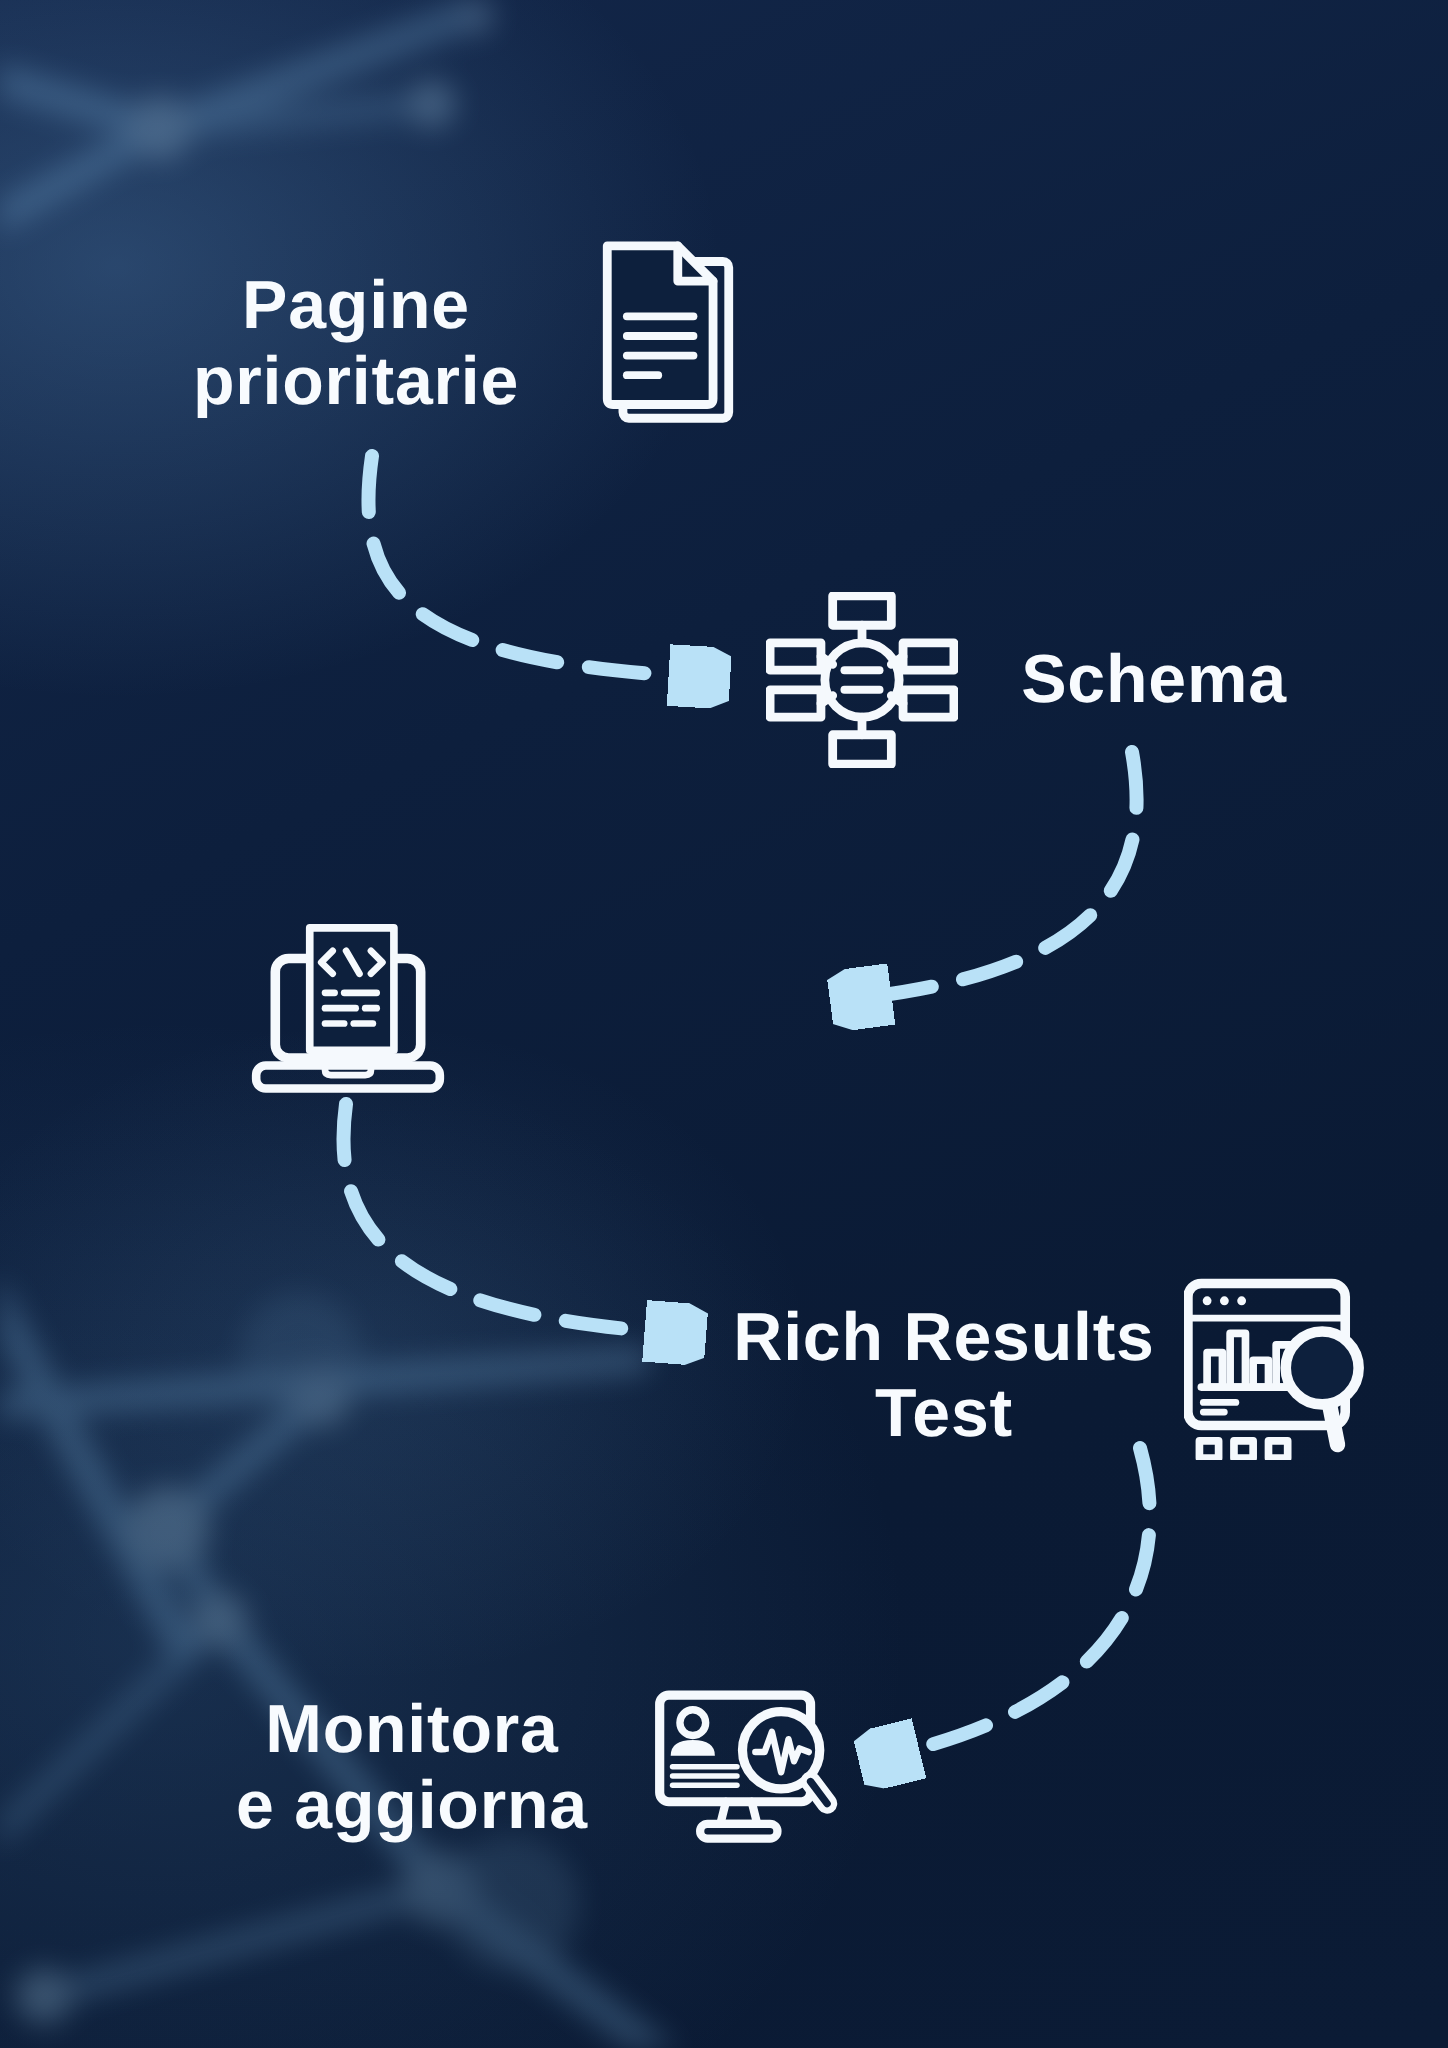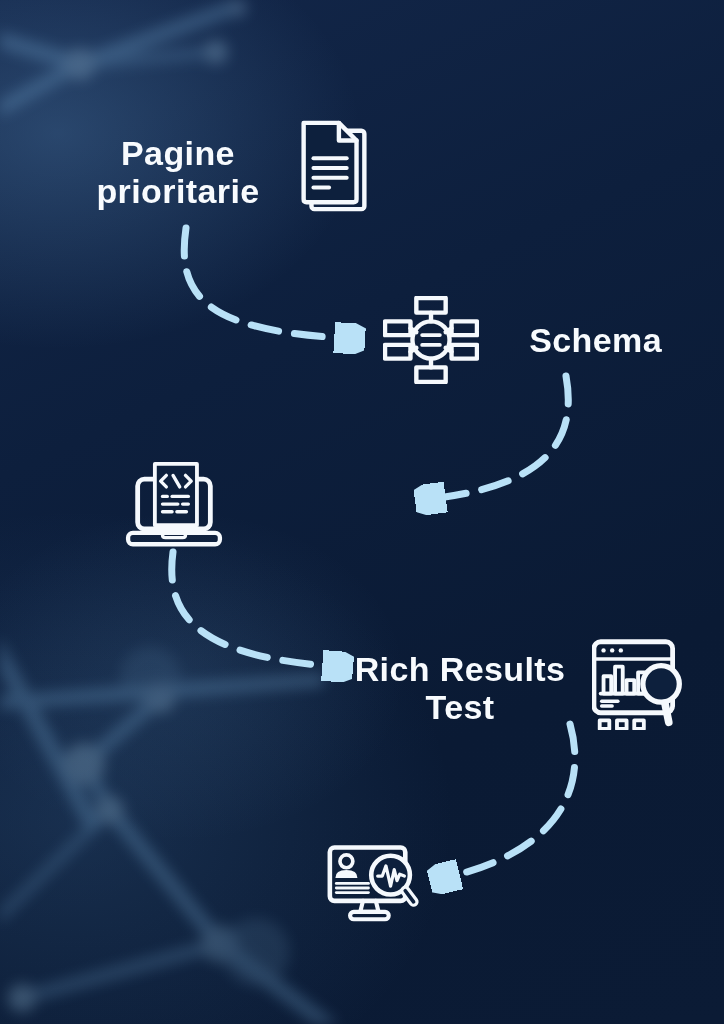--- a/index.html
+++ b/index.html
@@ -15,23 +15,23 @@
   .bg-net,.arrows{position:absolute;left:0;top:0;}
   .bg-net{filter:blur(7px);opacity:.55;}
   .arrows path{fill:none;stroke:var(--arrow-color,#b9e1f7);stroke-width:7;stroke-linecap:round;stroke-dasharray:28 16;}
   .arrows .ah-fill{fill:var(--arrow-color,#b9e1f7);}
   .label{
     position:absolute;color:var(--text-color,#f8fbfe);font-weight:800;
     font-size:34px;line-height:1.13;text-align:center;letter-spacing:.4px;
     white-space:pre-line;
   }
   .l1{left:48px;top:134px;width:260px;}
-  .l2{left:492px;top:321px;width:170px;text-align:right;white-space:nowrap;}
+  .l2{left:492px;top:321px;width:170px;text-align:center;white-space:nowrap;}
   .l3{left:234px;top:488px;width:180px;text-align:left;white-space:nowrap;}
-  .l4{left:340px;top:650px;width:240px;}
+  .l4{left:352px;top:650px;width:240px;}
   .l5{left:86px;top:846px;width:240px;}
   .icon{position:absolute;}
   .i1{left:295px;top:119px;}
   .i2{left:383px;top:296px;}
   .i3{left:122px;top:462px;}
   .i4{left:592px;top:636px;}
   .i5{left:324px;top:842px;}
 </style>
 </head>
 <body>
@@ -165,20 +165,22 @@
         <rect x="26" y="88" width="10" height="9"></rect>
         <rect x="44" y="88" width="10" height="9"></rect>
       </g>
       <g>
         <circle cx="72" cy="50" r="19" stroke-width="5.5" fill="#0d203d"></circle>
         <line x1="76" y1="70" x2="80" y2="90" stroke-width="8"></line>
       </g>
     </g>
   </svg>
 
+  <div class="label l5">Monitora
+e aggiorna</div>
   <svg class="icon i5" width="100" height="92" viewBox="0 0 108 100">
     <g stroke="#f5f9fd" fill="none" stroke-linejoin="round" stroke-linecap="round">
       <rect x="6" y="6" width="82" height="58" rx="5" stroke-width="5"></rect>
       <g>
         <circle cx="24" cy="21" r="7" stroke-width="4"></circle>
         <path d="M12,39 Q12,30.5 24,30.5 Q36,30.5 36,39 Z" fill="#f5f9fd" stroke="none"></path>
       </g>
       <g stroke-width="3">
         <line x1="13" y1="45" x2="48" y2="45"></line>
         <line x1="13" y1="50" x2="48" y2="50"></line>

